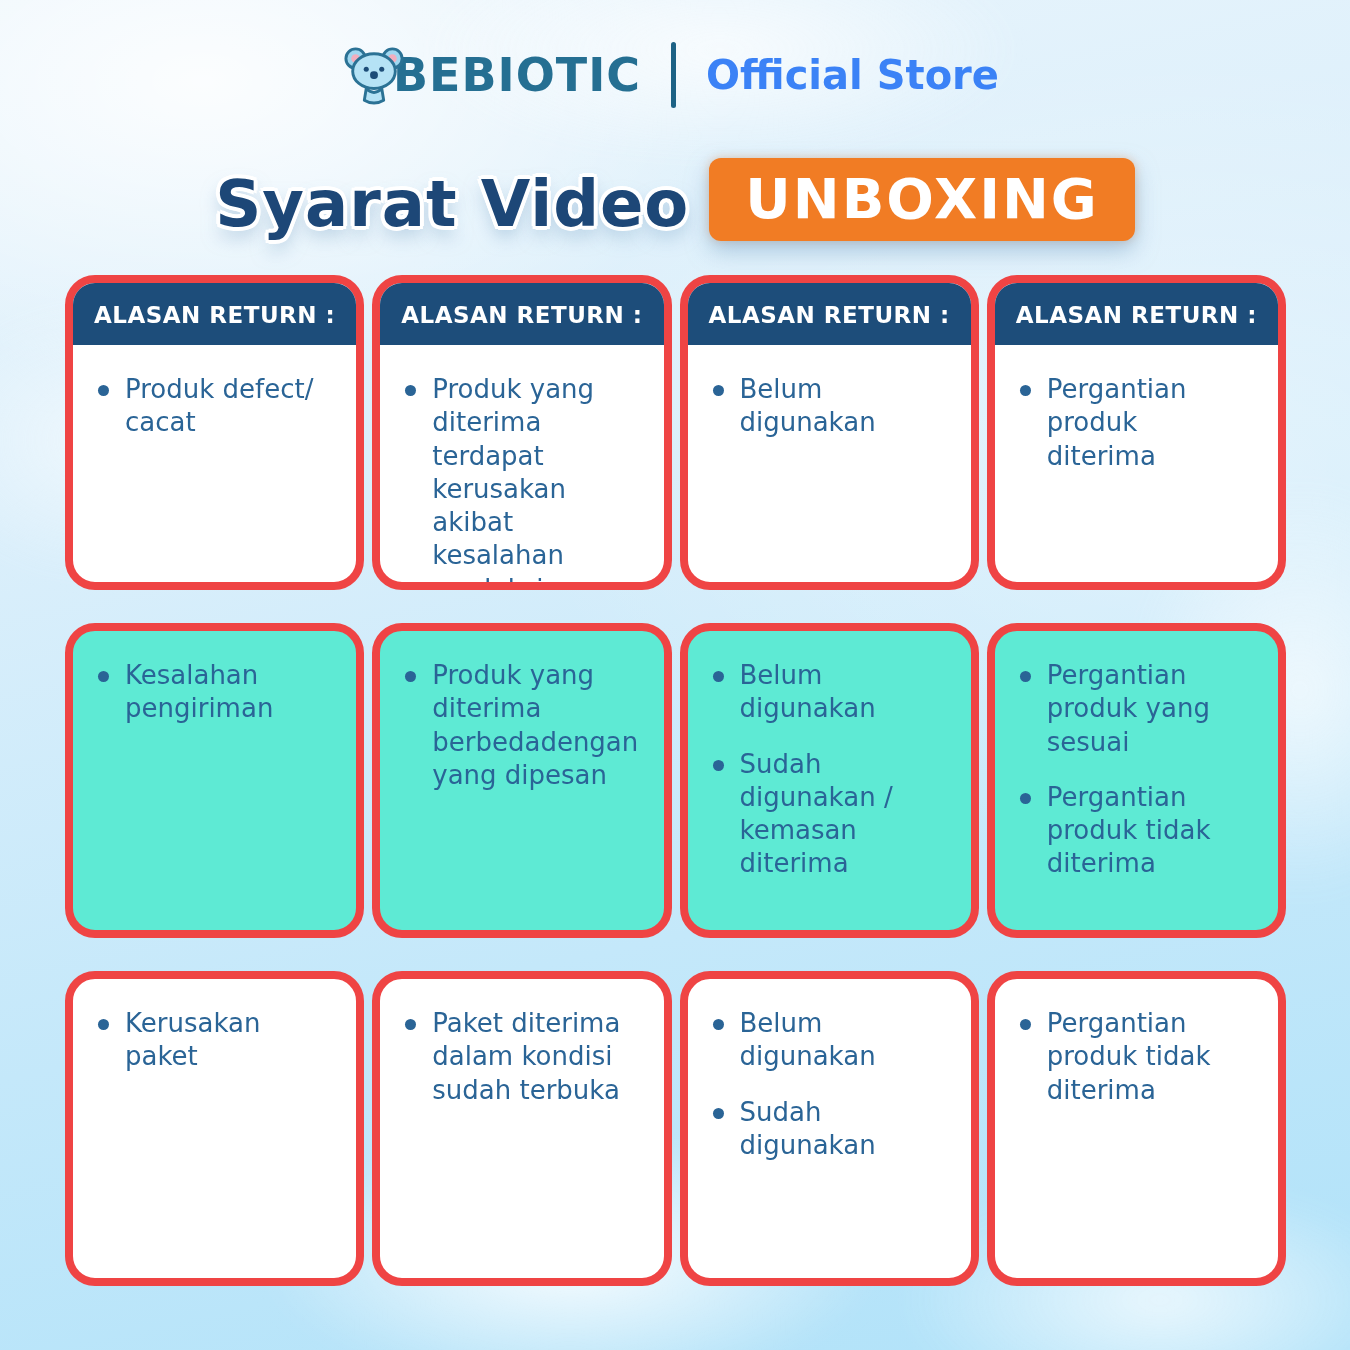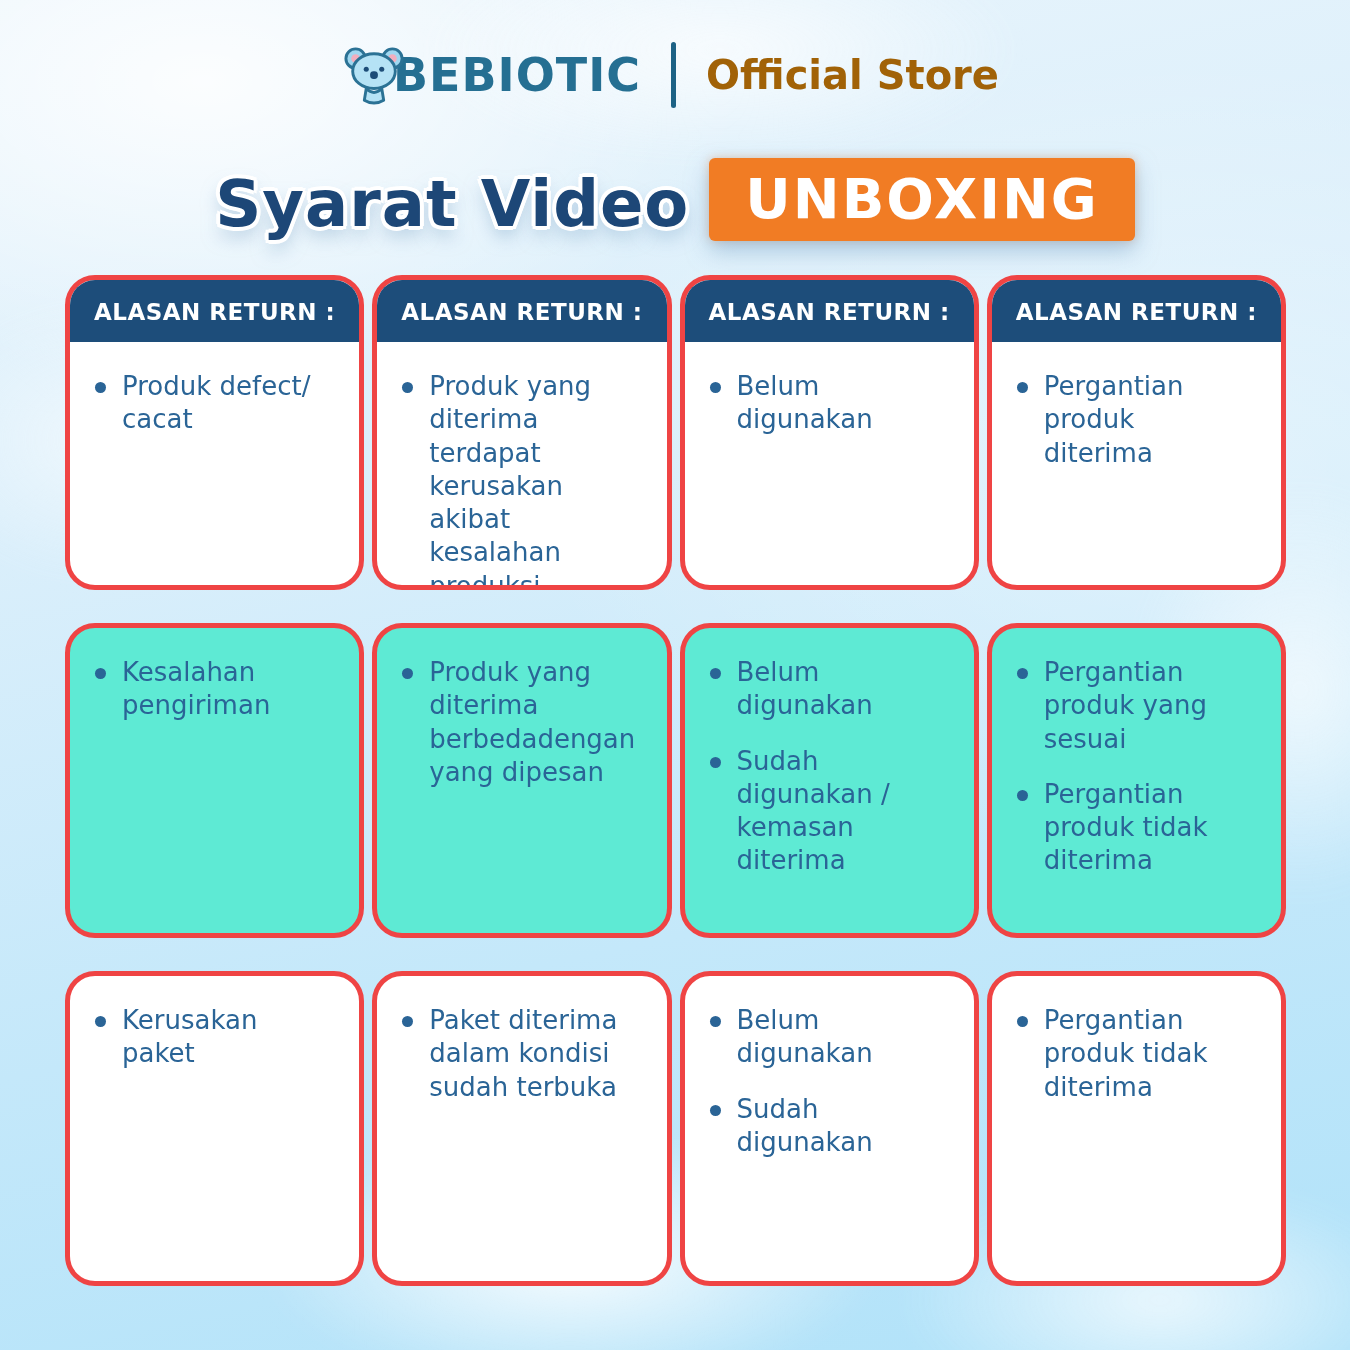--- a/index.html
+++ b/index.html
@@ -31,54 +31,54 @@
     position:absolute; top:42px; left:0; right:8px;
     display:flex; justify-content:center; align-items:center;
   }
   .koala { display:inline-flex; margin-right:-12px; position:relative; z-index:2; }
   .brand-name {
     font-size:46px; font-weight:bold; color:#256f92; letter-spacing:1px;
   }
   .brand-divider {
     width:5px; height:66px; background:#1d6285; border-radius:3px; margin:0 30px;
   }
-  .store-label { font-size:40px; font-weight:bold; color:#a16207; }
+  .store-label { font-size:40px; font-weight:bold; color:#3b82f6; }
 
   
   .titlebar {
     position:absolute; top:158px; left:0; right:0;
     display:flex; justify-content:center; align-items:center; gap:20px;
   }
   .title-main {
     font-size:64px; font-weight:bold; color:#1d4777; letter-spacing:1px;
     text-shadow:
       -3px -3px 0 #ffffff, 3px -3px 0 #ffffff, -3px 3px 0 #ffffff, 3px 3px 0 #ffffff,
       -4px 0 0 #ffffff, 4px 0 0 #ffffff, 0 -4px 0 #ffffff, 0 4px 0 #ffffff,
       0 10px 18px rgba(125,165,200,.55);
     margin-top: 8px;
   }
   .title-badge {
     display:inline-block;
     font-size:56px; font-weight:bold; color:#ffffff; letter-spacing:2px;
     background:#f17c24;
     padding:8px 36px 10px;
-    border-radius:6px;
+    border-radius:12px;
     box-shadow: 0 10px 22px rgba(125,165,200,.55), 0 0 10px rgba(241,124,36,.35);
   }
 
   
   .grid {
     position:absolute; left:65px; top:275px; width:1221px;
     display:grid;
     grid-template-columns: repeat(4, 1fr);
     column-gap:8px; row-gap:33px;
     grid-auto-rows:315px;
   }
   .card {
-    border:5px solid #ef4444;
+    border:8px solid #ef4444;
     border-radius:30px;
     background:#ffffff;
     overflow:hidden;
     display:flex; flex-direction:column;
   }
   .card.light { background:#5eead4; }
   .card-header {
     background:#1d4d7a;
     color:#ffffff;
     font-weight:bold;

